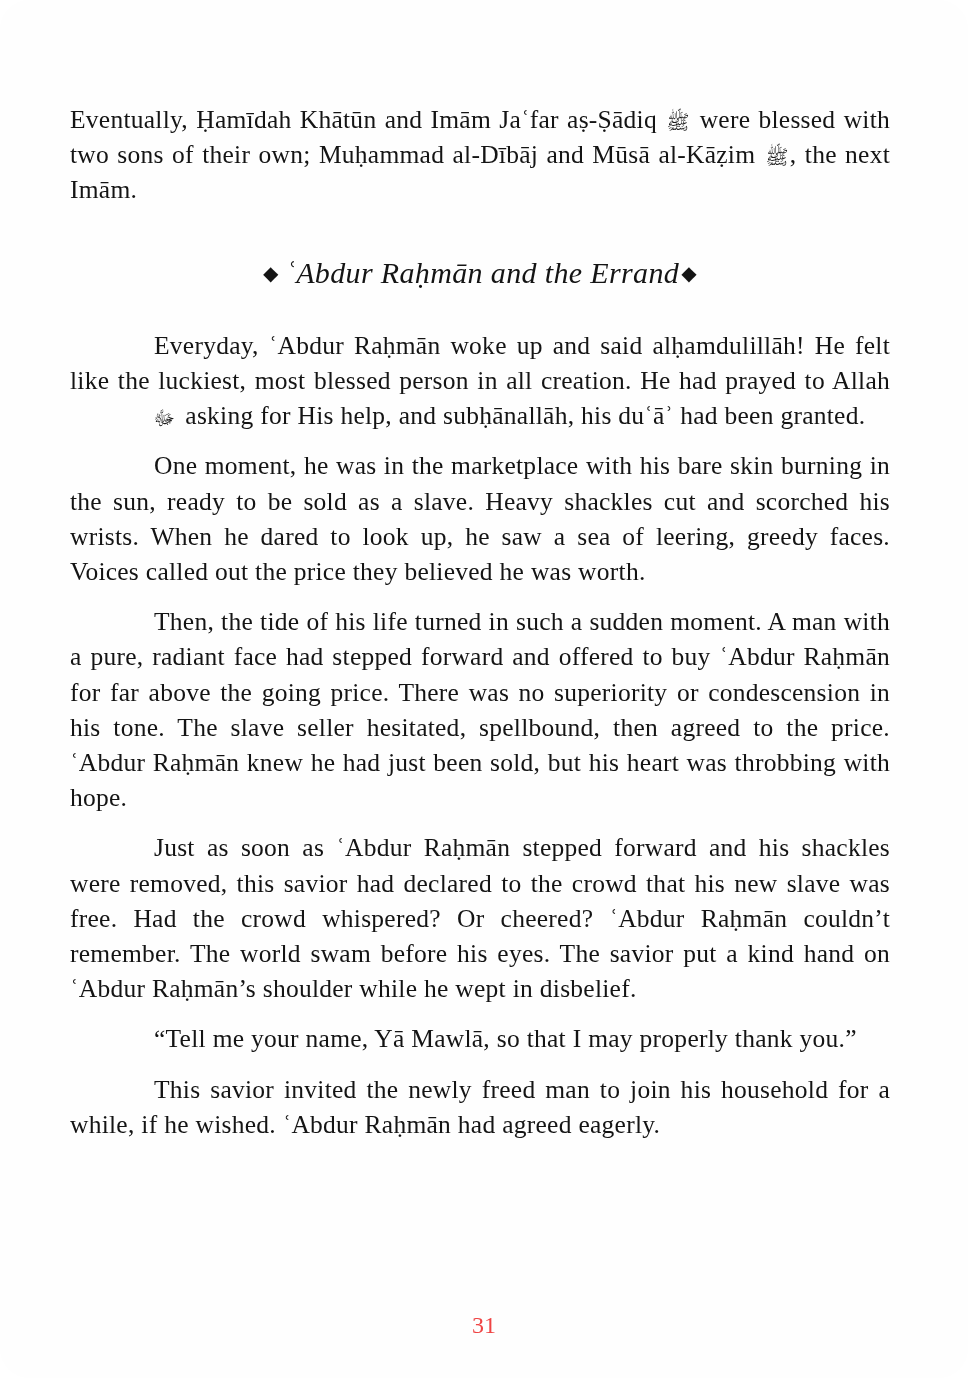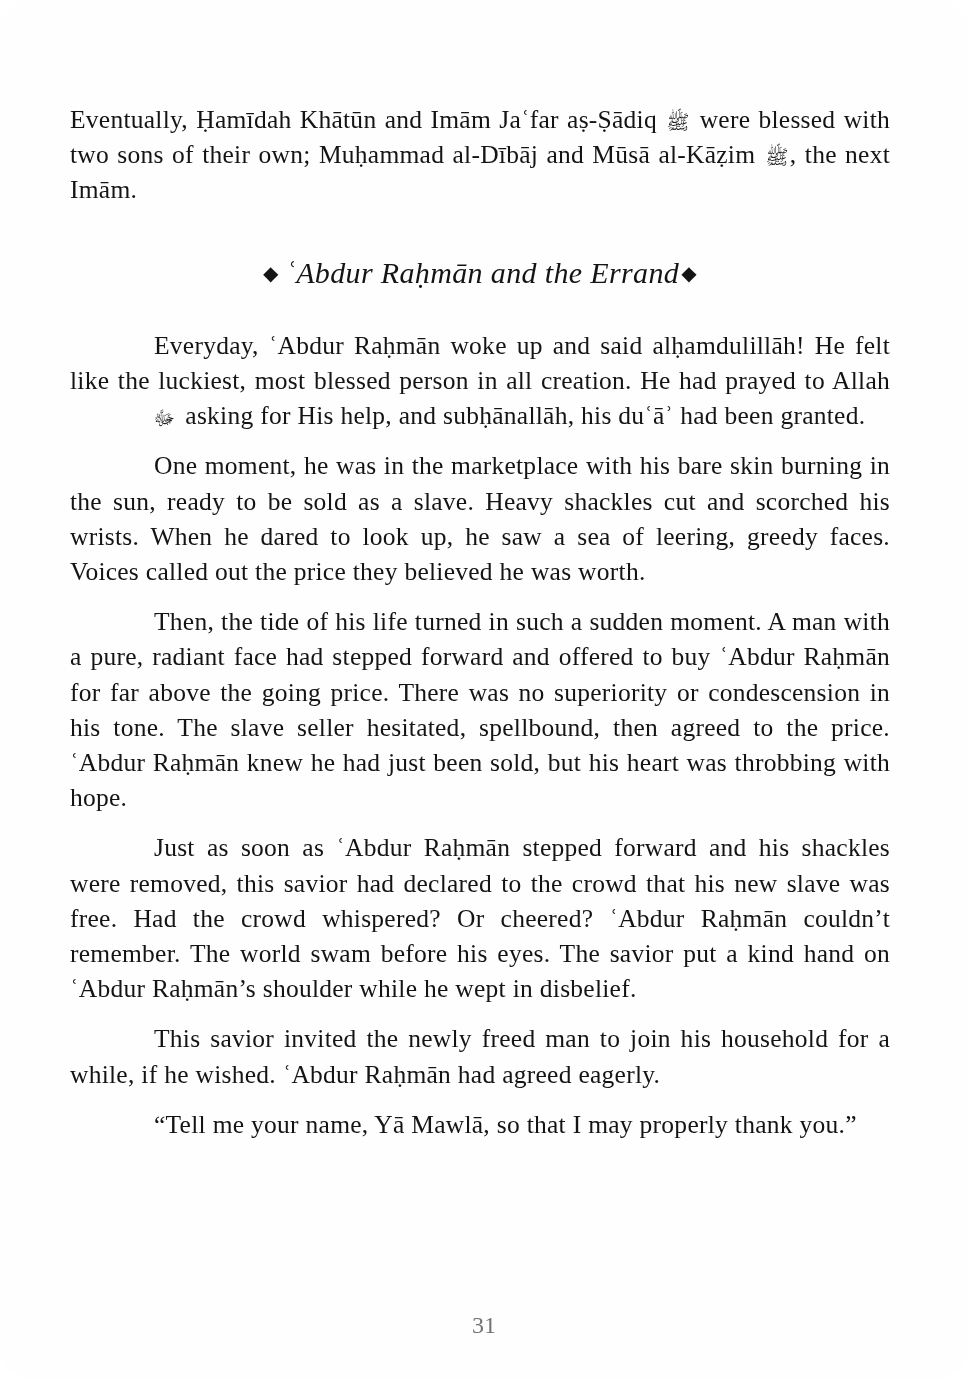--- a/index.html
+++ b/index.html
@@ -93,40 +93,40 @@
 
   .page-number {
     position: absolute;
     left: 0;
     top: 1310px;
     width: 968px;
     text-align: center;
     font-size: 24px;
     line-height: 30px;
     font-family: "Liberation Serif", "DejaVu Serif", serif;
-    color: #737373;
+    color: #ef4444;
   }
 </style>
 </head>
 <body>
 
 <div class="page">
 
   <div class="text-column">
 
     <p class="body-para gap-after">Eventually, Ḥamīdah Khātūn and Imām Jaʿfar aṣ-Ṣādiq <span class="honorific">ﷺ</span> were blessed with two sons of their own; Muḥammad al-Dībāj and Mūsā al-Kāẓim <span class="honorific">ﷺ</span>, the next Imām.</p>
 
     <div class="heading-block">
       <h2 class="section-heading"><span class="ornament left">◆</span><span>ʿAbdur Raḥmān and the Errand</span><span class="ornament right">◆</span></h2>
     </div>
 
     <p class="body-para indent gap-after">Everyday, ʿAbdur Raḥmān woke up and said alḥamdulillāh! He felt like the luckiest, most blessed person in all creation. He had prayed to Allah <span class="honorific">ﷻ</span> asking for His help, and subḥānallāh, his duʿāʾ had been granted.</p>
     <p class="body-para indent gap-after">One moment, he was in the marketplace with his bare skin burning in the sun, ready to be sold as a slave. Heavy shackles cut and scorched his wrists. When he dared to look up, he saw a sea of leering, greedy faces. Voices called out the price they believed he was worth.</p>
     <p class="body-para indent gap-after">Then, the tide of his life turned in such a sudden moment. A man with a pure, radiant face had stepped forward and offered to buy ʿAbdur Raḥmān for far above the going price. There was no superiority or condescension in his tone. The slave seller hesitated, spellbound, then agreed to the price. ʿAbdur Raḥmān knew he had just been sold, but his heart was throbbing with hope.</p>
     <p class="body-para indent gap-after">Just as soon as ʿAbdur Raḥmān stepped forward and his shackles were removed, this savior had declared to the crowd that his new slave was free. Had the crowd whispered? Or cheered? ʿAbdur Raḥmān couldn’t remember. The world swam before his eyes. The savior put a kind hand on ʿAbdur Raḥmān’s shoulder while he wept in disbelief.</p>
+    <p class="body-para indent gap-after">“Tell me your name, Yā Mawlā, so that I may properly thank you.”</p>
     <p class="body-para indent gap-after">This savior invited the newly freed man to join his household for a while, if he wished. ʿAbdur Raḥmān had agreed eagerly.</p>
-    <p class="body-para indent gap-after">“Tell me your name, Yā Mawlā, so that I may properly thank you.”</p>
 
   </div>
 
   <div class="page-number">31</div>
 
 </div>
 
 </body></html>

